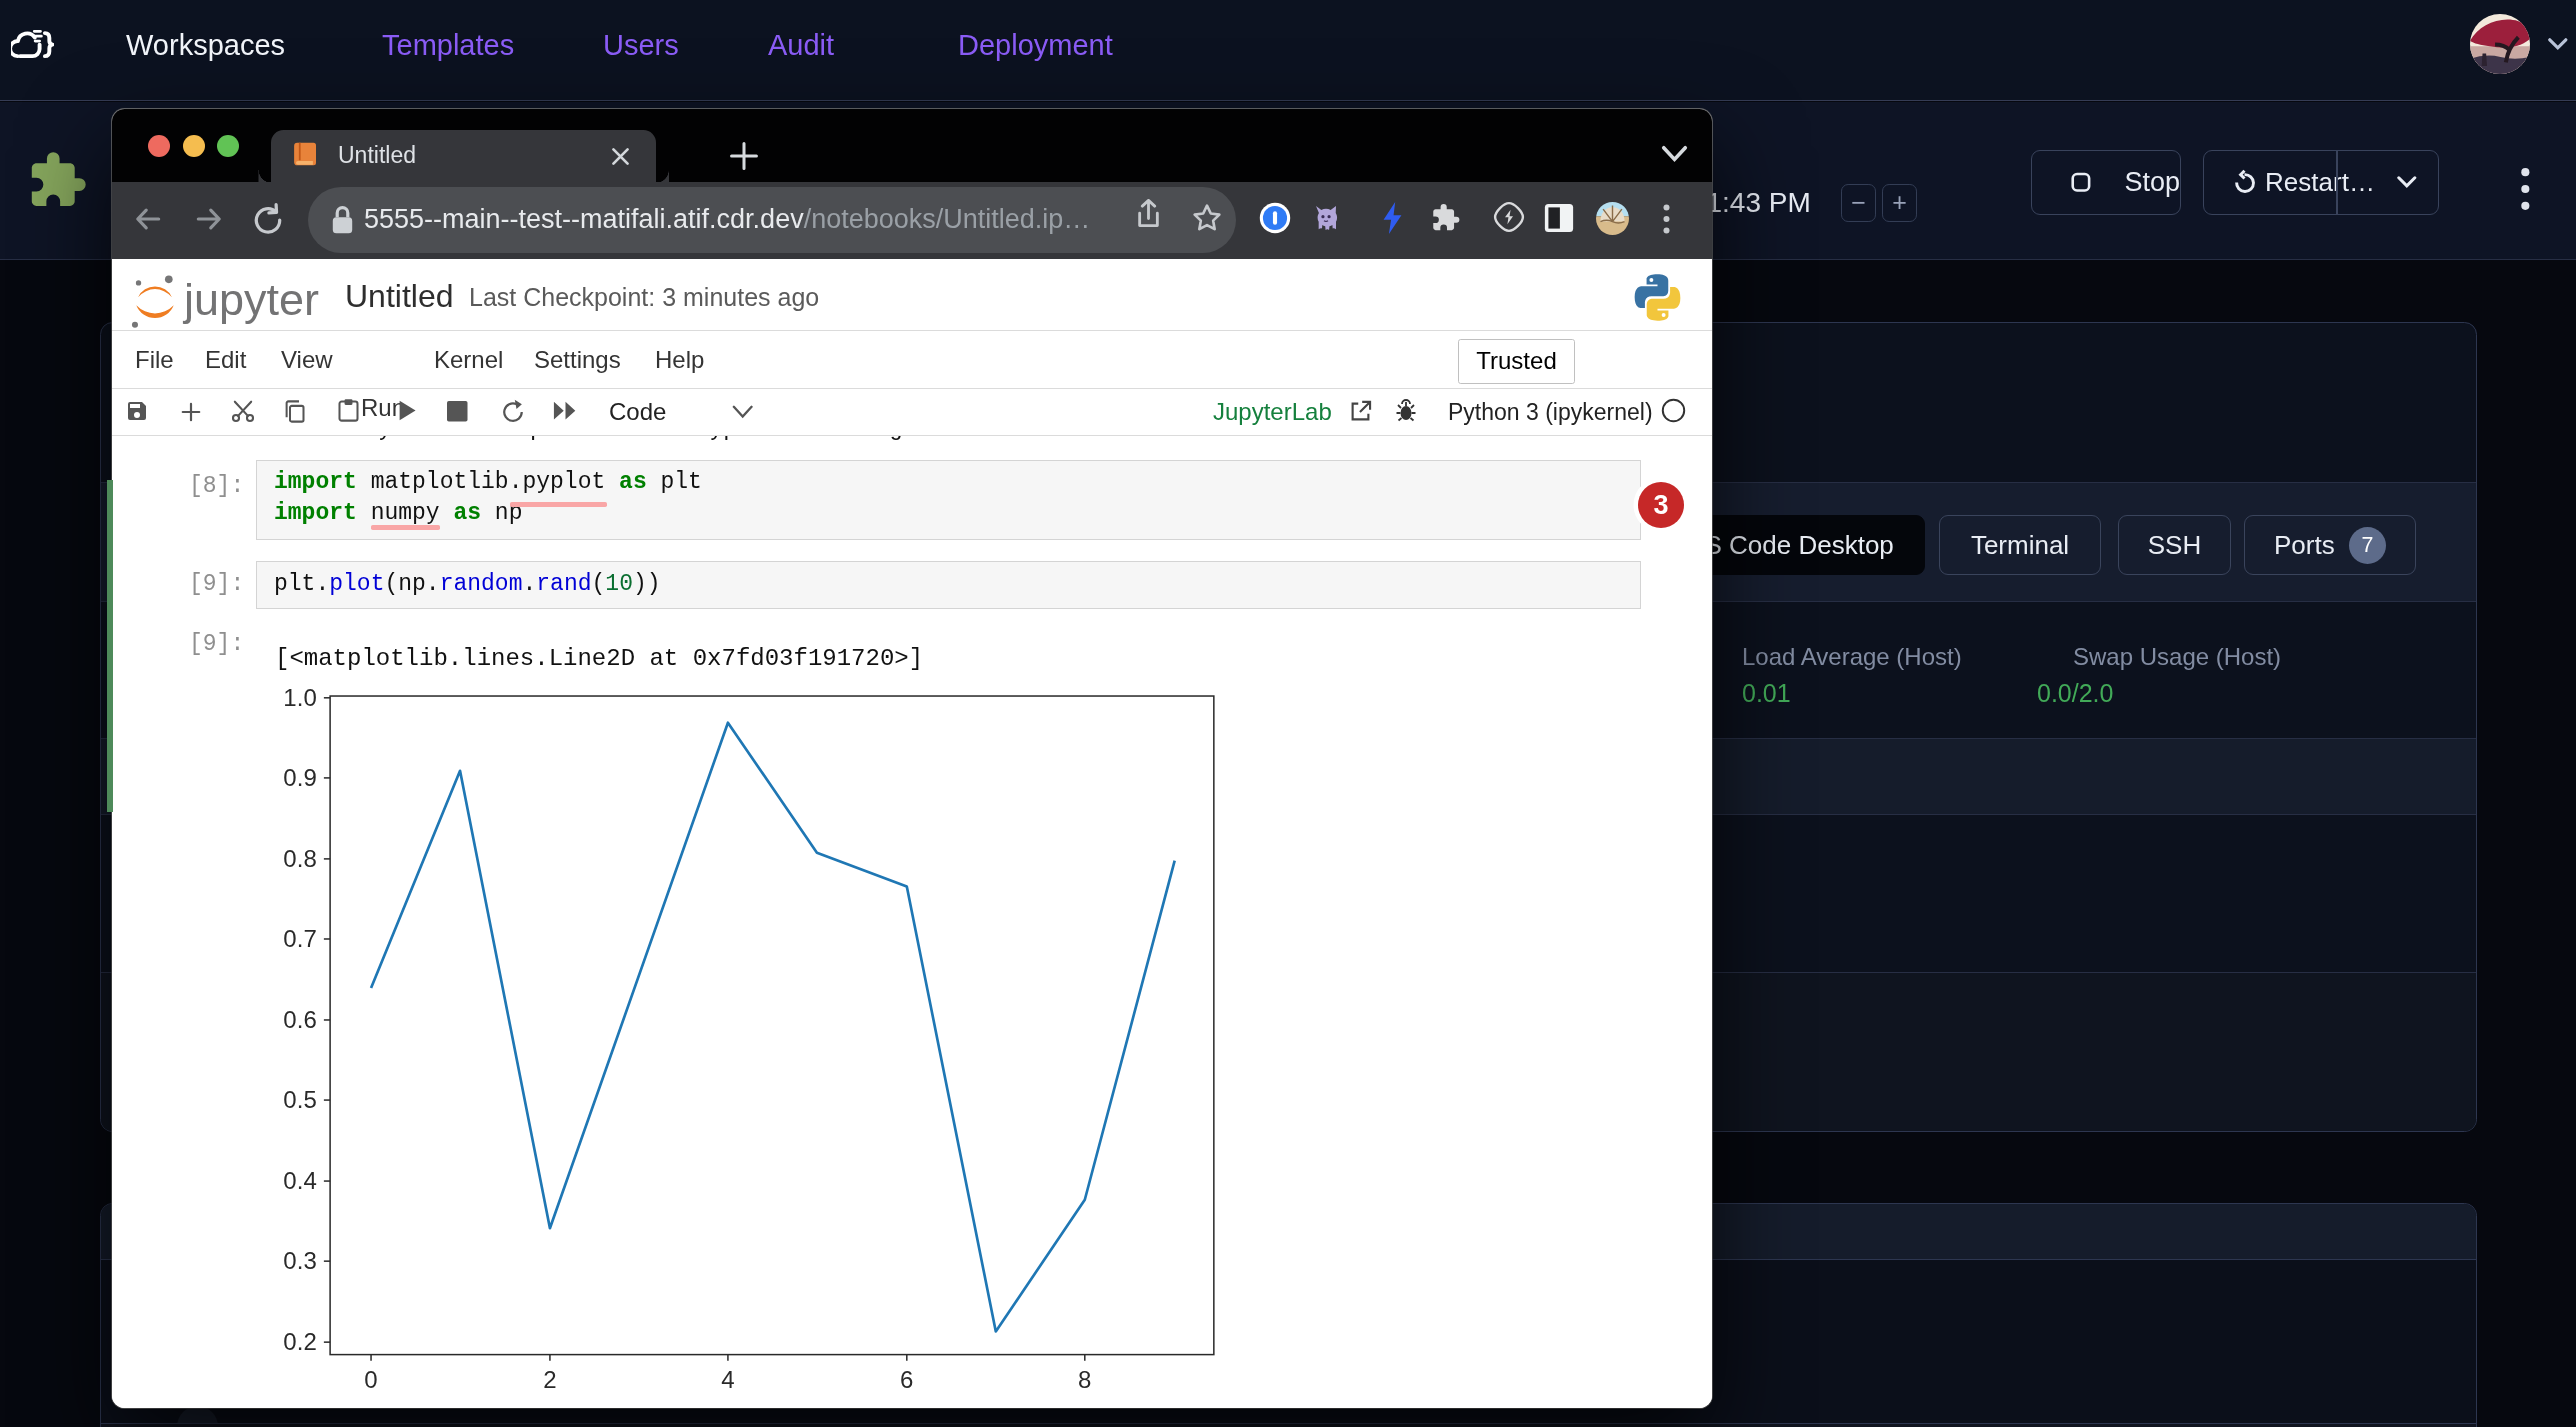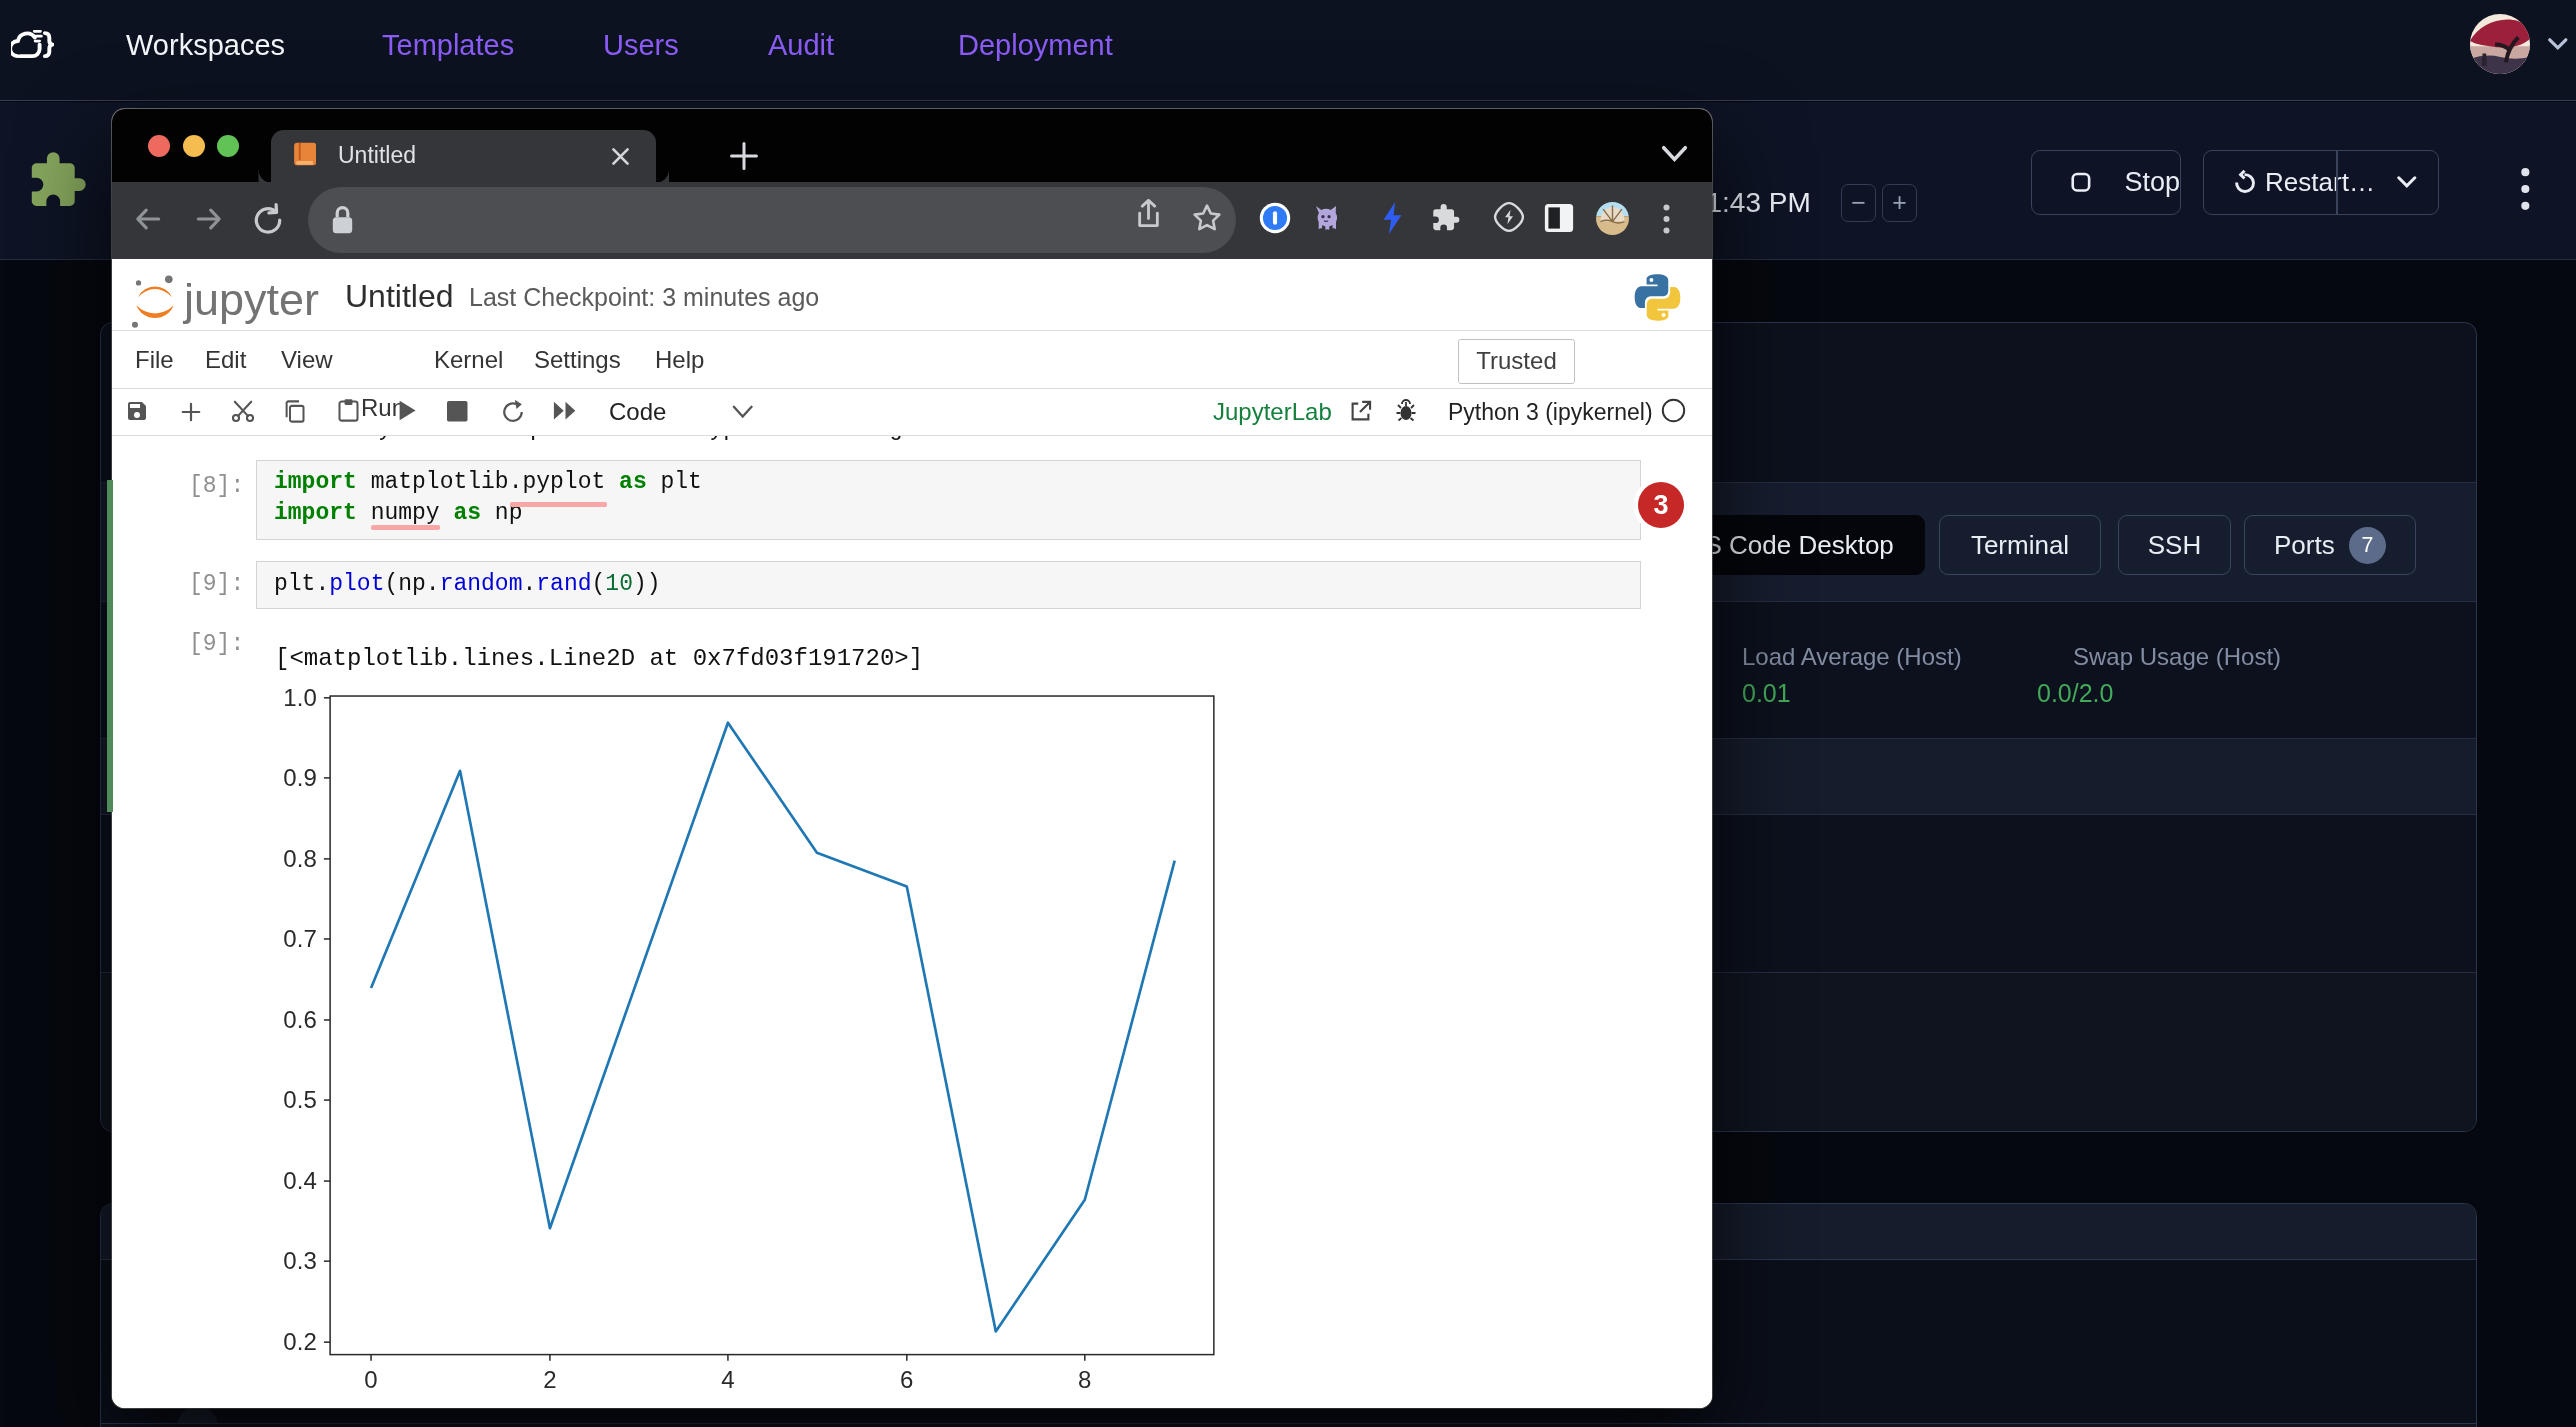--- a/index.html
+++ b/index.html
@@ -178,20 +178,21 @@
       </svg>
     <svg class="abs" style="left:138px;top:19.6px" width="36" height="36" viewBox="0 0 40 40">
         <path d="M33 20 A13 13 0 1 1 29 11" stroke="#c6c9cd" stroke-width="3.6" fill="none" stroke-linecap="round"></path>
         <path d="M29 3 L29.5 11.5 L21 12" stroke="#c6c9cd" stroke-width="3.6" fill="none" stroke-linecap="round" stroke-linejoin="round"></path>
       </svg>
     <div id="urlpill">
       <svg style="position:absolute;left:23px;top:18px" width="23" height="30" viewBox="0 0 26 34">
           <rect x="2" y="14" width="22" height="18" rx="4" fill="#cdd1d5"></rect>
           <path d="M7 14 V9 a6 6 0 0 1 12 0 v5" stroke="#cdd1d5" stroke-width="3.6" fill="none"></path>
         </svg>
+      <div style="position:absolute;left:56px;top:17px;font-size:27px;color:#e8eaed;white-space:nowrap;">5555--main--test--matifali.atif.cdr.dev<span style="color:#9aa0a6">/notebooks/Untitled.ip…</span></div>
     </div>
 
     <svg class="abs" style="left:1025px;top:17px" width="23" height="32" viewBox="0 0 26 36">
         <path d="M13 2 V22 M6 8 L13 1.5 L20 8" stroke="#c6c9cd" stroke-width="3.2" fill="none" stroke-linecap="round" stroke-linejoin="round"></path>
         <path d="M3 16 v14 h20 V16" stroke="#c6c9cd" stroke-width="3.2" fill="none" stroke-linecap="round" stroke-linejoin="round"></path>
       </svg>
     <svg class="abs" style="left:1080px;top:20.5px" width="30" height="30" viewBox="0 0 34 34">
         <path d="M17 3 L21.3 11.9 L31 13.2 L24 20 L25.7 29.7 L17 25 L8.3 29.7 L10 20 L3 13.2 L12.7 11.9 Z" stroke="#c6c9cd" stroke-width="3" fill="none" stroke-linejoin="round"></path>
       </svg>
     <svg class="abs" style="left:1146px;top:18.7px" width="34" height="34" viewBox="0 0 38 38">
@@ -258,21 +259,21 @@
     </svg>
     <div class="jdiv" style="top:71px"></div>
 
     <div class="jmenu" style="left:23px;">File</div>
     <div class="jmenu" style="left:93px;">Edit</div>
     <div class="jmenu" style="left:169px;">View</div>
     <div class="jmenu" style="left:249px;margin-top:48px;">Run</div>
     <div class="jmenu" style="left:322px;">Kernel</div>
     <div class="jmenu" style="left:422px;">Settings</div>
     <div class="jmenu" style="left:543px;">Help</div>
-    <div class="abs" style="left:1346px;top:80px;width:117px;height:45px;border:1.8px solid #c0c0c0;border-radius:2.7px;font-size:24px;color:#404040;text-align:center;line-height:42px;">Trusted</div>
+    <div class="abs" style="left:1346px;top:80px;width:117px;height:45px;border:1.8px solid #c0c0c0;border-radius:2.7px;font-size:24px;color:#000000;text-align:center;line-height:42px;">Trusted</div>
     <div class="jdiv" style="top:129px"></div>
 
     <svg class="abs" style="left:13.4px;top:140px" width="24" height="24" viewBox="0 0 24 24">
         <path fill="#555" d="M17 3 H5 a2 2 0 0 0-2 2 v14 a2 2 0 0 0 2 2 h14 a2 2 0 0 0 2-2 V7 Z M12 19 a3 3 0 1 1 0-6 3 3 0 0 1 0 6 Z M15 9 H5 V5 h10 Z"></path>
       </svg>
     <svg class="abs" style="left:68px;top:142px" width="22" height="22" viewBox="0 0 24 24">
         <path d="M12 3 V21 M3 12 H21" stroke="#555" stroke-width="2.4" stroke-linecap="round"></path>
       </svg>
     <svg class="abs" style="left:117px;top:138px" width="28" height="28" viewBox="0 0 24 24">
         <circle cx="6" cy="18" r="2.6" fill="none" stroke="#555" stroke-width="1.8"></circle>

